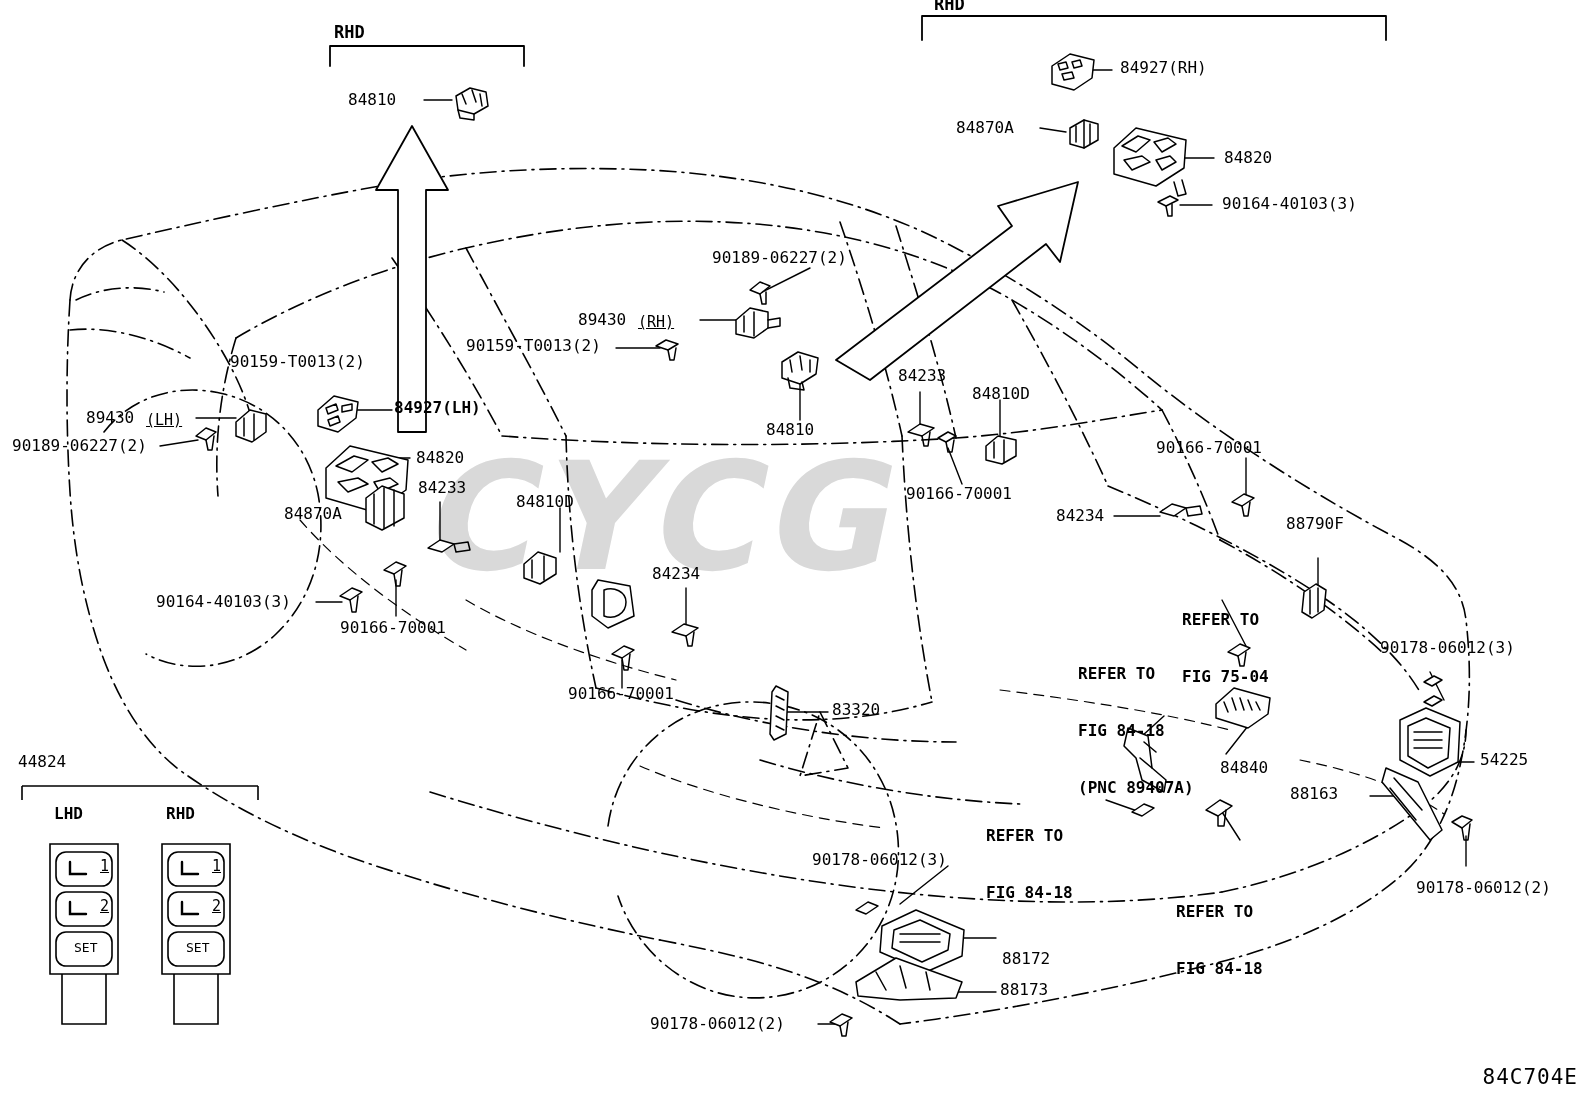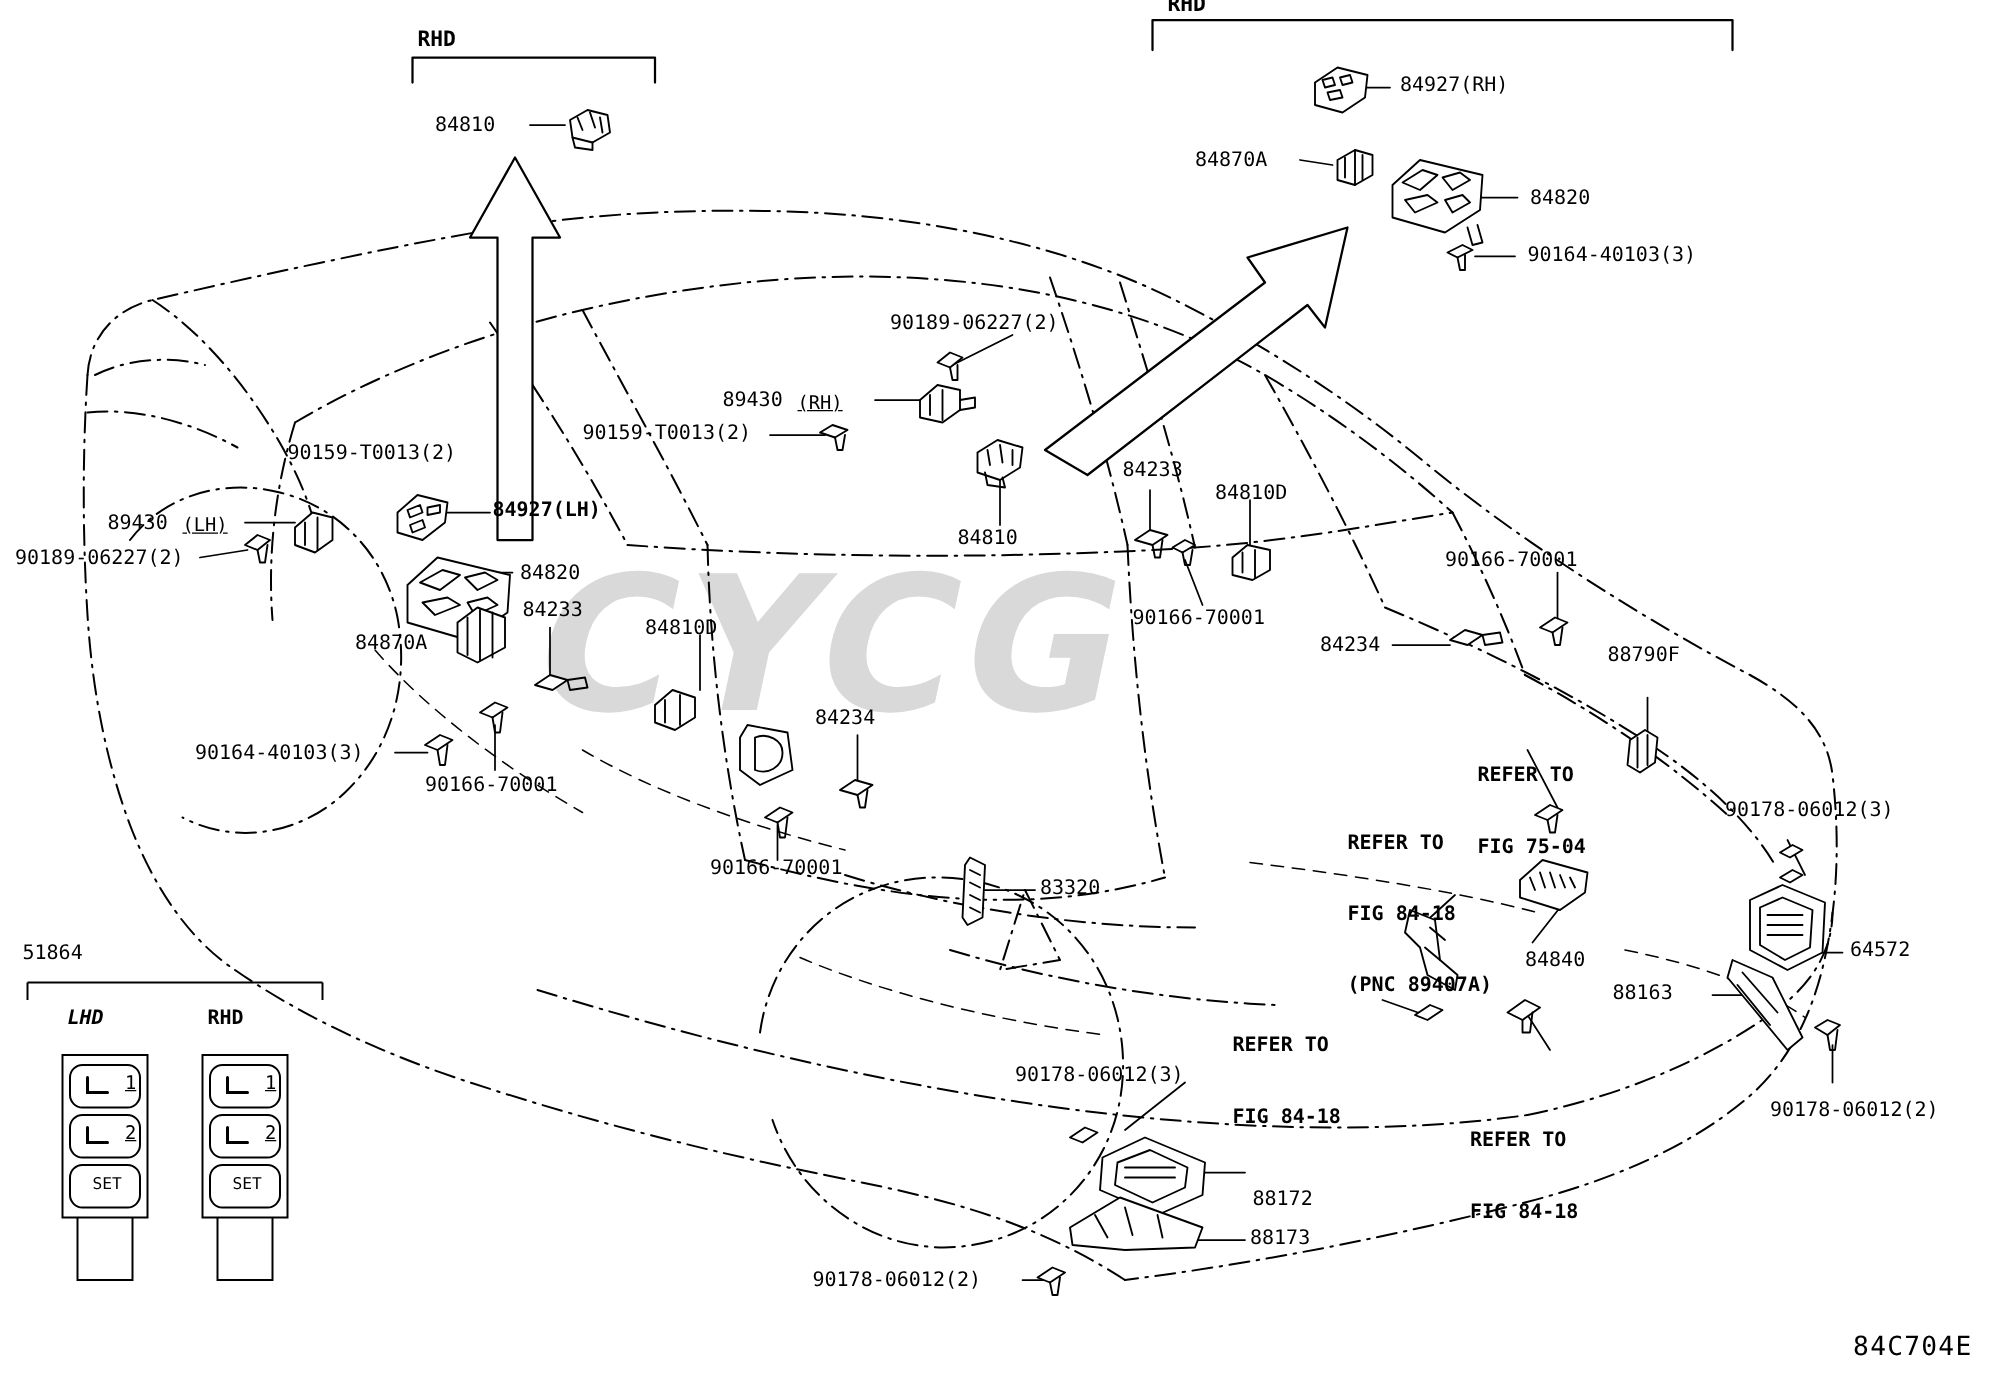--- a/index.html
+++ b/index.html
@@ -434,21 +434,21 @@
   <div class="lbl code" style="left:418px;top:478px;">84233</div>
   <div class="lbl code" style="left:284px;top:504px;">84870A</div>
   <div class="lbl code" style="left:516px;top:492px;">84810D</div>
   <div class="lbl code" style="left:652px;top:564px;">84234</div>
   <div class="lbl code" style="left:156px;top:592px;">90164-40103(3)</div>
   <div class="lbl code" style="left:340px;top:618px;">90166-70001</div>
   <div class="lbl code" style="left:568px;top:684px;">90166-70001</div>
 
   <div class="lbl code" style="left:832px;top:700px;">83320</div>
   <div class="lbl code" style="left:1220px;top:758px;">84840</div>
-  <div class="lbl code" style="left:1480px;top:750px;">64572</div>
+  <div class="lbl code" style="left:1480px;top:750px;">54225</div>
   <div class="lbl code" style="left:1290px;top:784px;">88163</div>
   <div class="lbl code" style="left:1002px;top:926px;margin-top:23px;">88172</div>
   <div class="lbl code" style="left:1000px;top:980px;">88173</div>
 
   <div class="lbl code" style="left:1380px;top:638px;">90178-06012(3)</div>
   <div class="lbl code" style="left:812px;top:850px;">90178-06012(3)</div>
   <div class="lbl code" style="left:1416px;top:878px;">90178-06012(2)</div>
   <div class="lbl code" style="left:650px;top:1014px;">90178-06012(2)</div>
 
   <div class="lbl refer" style="left:1182px;top:572px;">
@@ -463,21 +463,21 @@
   <div class="lbl refer" style="left:986px;top:788px;">
     <div>REFER TO</div>
     <div>FIG 84-18</div>
   </div>
   <div class="lbl refer" style="left:1176px;top:864px;">
     <div>REFER TO</div>
     <div>FIG 84-18</div>
   </div>
 
   <div style="position:absolute;left:18px;top:752px;width:250px;height:300px;">
-    <div class="lbl code" style="left:0px;top:0px;">51864</div>
+    <div class="lbl code" style="left:0px;top:0px;">44824</div>
     <svg class="layer" style="width:250px;height:300px;" viewBox="0 0 250 300">
       <g fill="none" stroke="#000" stroke-width="1.6">
         <path d="M4,34 L4,48 M4,34 L240,34 M240,34 L240,48"></path>
 
         <path d="M32,92 L100,92 L100,222 L32,222 Z" fill="#fff"></path>
         <rect x="38" y="100" width="56" height="34" rx="10" fill="#fff"></rect>
         <rect x="38" y="140" width="56" height="34" rx="10" fill="#fff"></rect>
         <rect x="38" y="180" width="56" height="34" rx="10" fill="#fff"></rect>
         <path d="M44,222 L44,272 L88,272 L88,222"></path>
 
@@ -488,21 +488,21 @@
         <path d="M156,222 L156,272 L200,272 L200,222"></path>
 
         <g stroke-width="2.4" stroke-linecap="round">
           <path d="M52,110 L52,122 L68,122"></path>
           <path d="M52,150 L52,162 L68,162"></path>
           <path d="M164,110 L164,122 L180,122"></path>
           <path d="M164,150 L164,162 L180,162"></path>
         </g>
       </g>
     </svg>
-    <div class="lbl code b" style="left:36px;top:52px;font-style:italic;">LHD</div>
+    <div class="lbl code b" style="left:36px;top:52px;">LHD</div>
     <div class="lbl code b" style="left:148px;top:52px;">RHD</div>
 
     <div class="lbl sm" style="left:82px;top:104px;">1</div>
     <div class="lbl sm" style="left:82px;top:144px;">2</div>
     <div class="lbl" style="left:56px;top:186px;font-size:13px;">SET</div>
 
     <div class="lbl sm" style="left:194px;top:104px;">1</div>
     <div class="lbl sm" style="left:194px;top:144px;">2</div>
     <div class="lbl" style="left:168px;top:186px;font-size:13px;">SET</div>
   </div>

